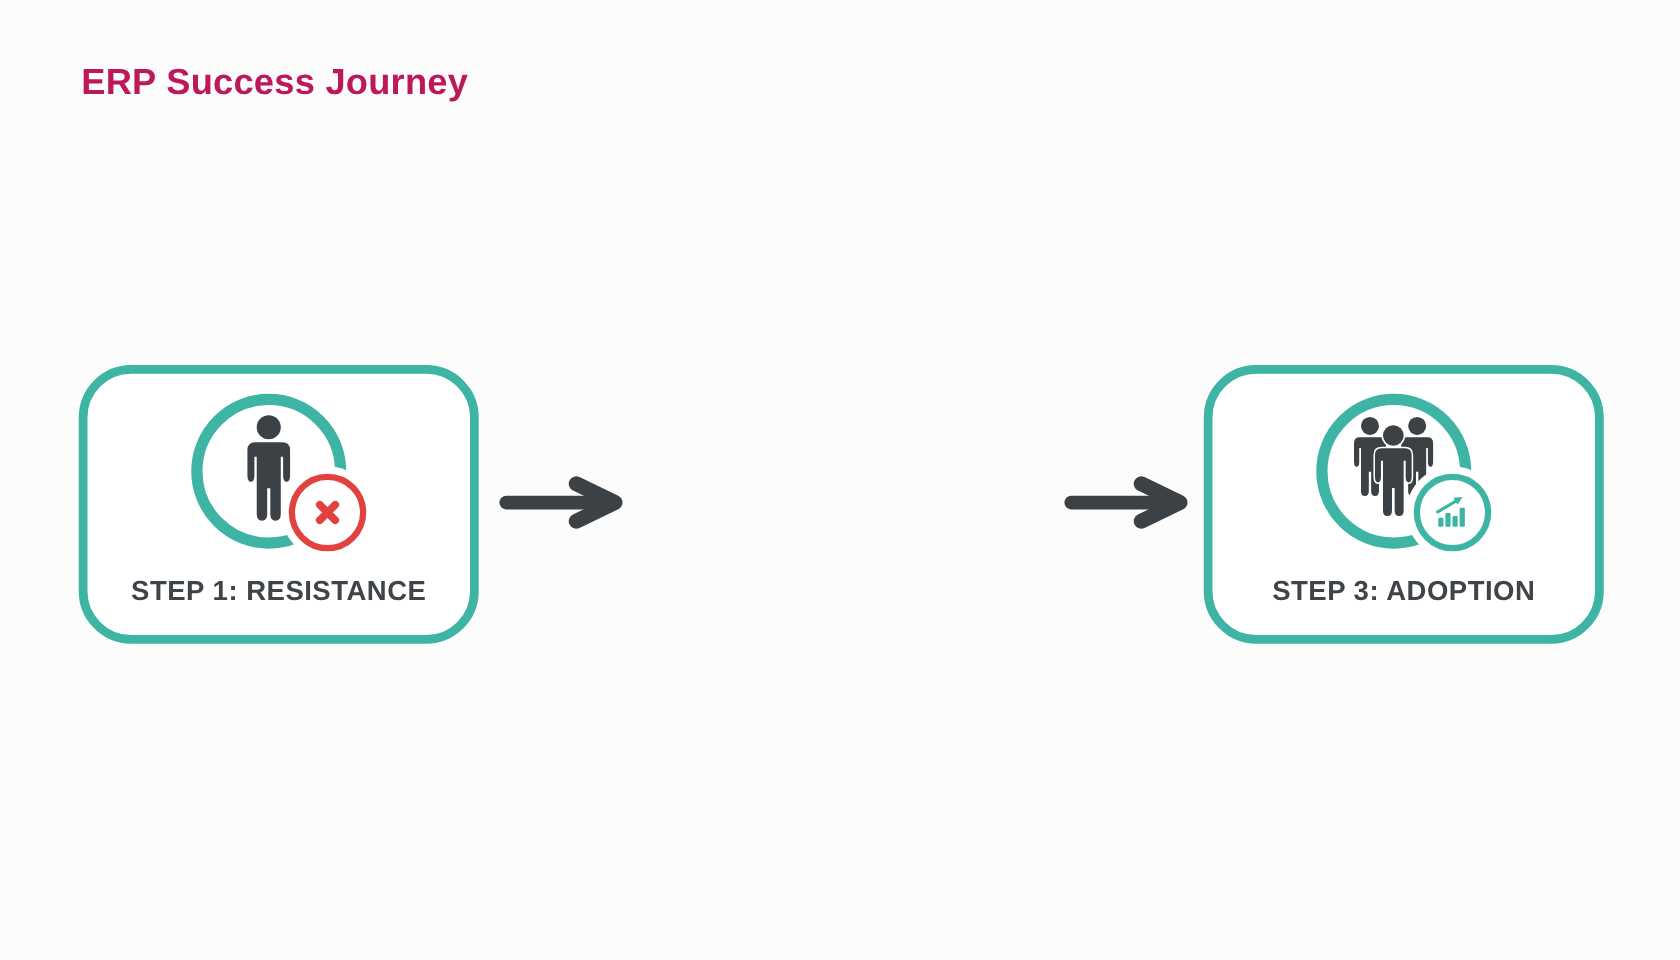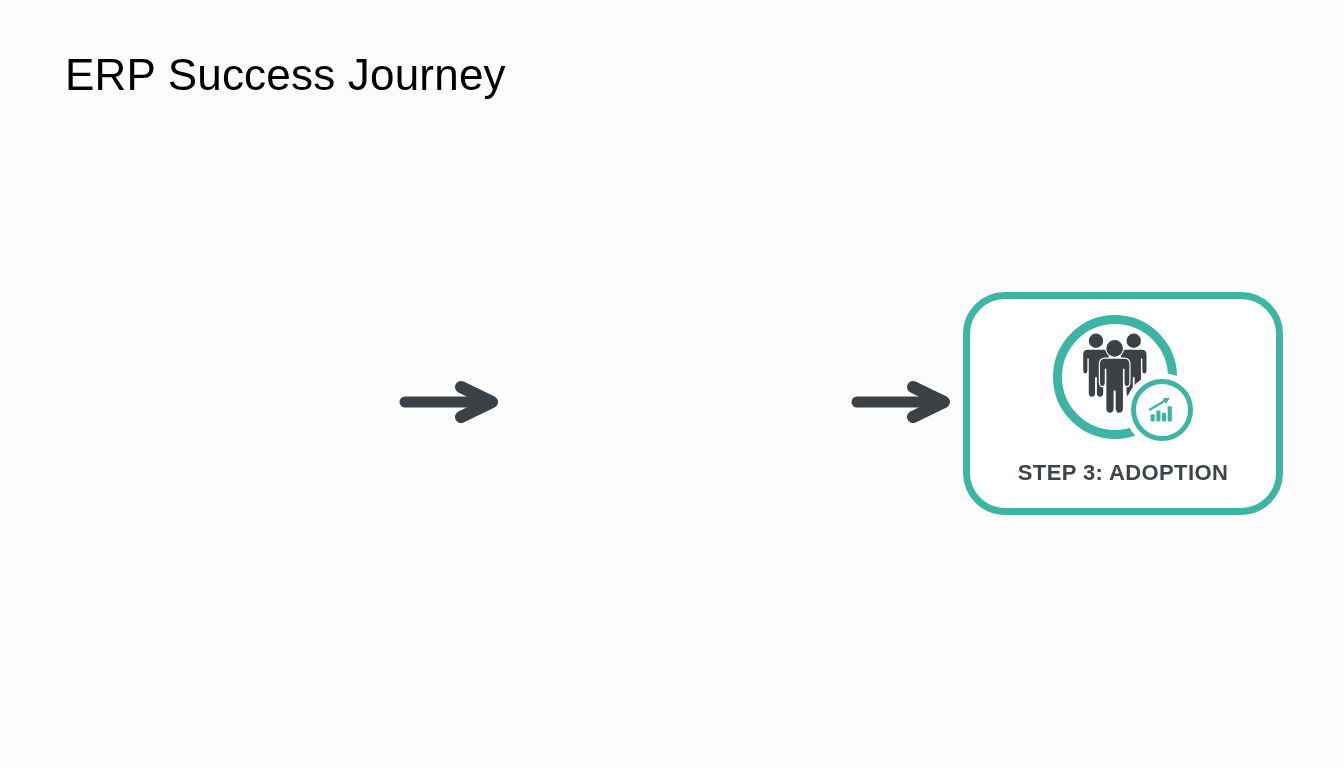--- a/index.html
+++ b/index.html
@@ -5,21 +5,21 @@
   :root{
     --c-teal:#3db4a4; --c-dark:#3c4145; --c-red:#e2413e;
     --c-bg:#fcfcfc; --c-card:#ffffff; --c-text:#3f444a;
   }
   *{margin:0;padding:0;box-sizing:border-box;}
   html,body{width:1344px;height:768px;overflow:hidden;}
   body{background:var(--c-bg);font-family:"Liberation Sans", sans-serif;position:relative;}
   .canvas{position:absolute;inset:0;}
   .title{
     position:absolute;left:65px;top:50px;
-    font-size:44px;font-weight:400;color:#000000;letter-spacing:.2px;
+    font-size:29px;font-weight:700;color:#be185d;letter-spacing:.2px;
   }
   .step-card{
     position:absolute;top:292px;width:320px;height:223px;
     background:var(--c-card);
     border:7px solid var(--c-teal);
     border-radius:42px;
   }
   .card-1{left:63px;}
   .card-2{left:518px;}
   .card-3{left:963px;}
@@ -67,20 +67,35 @@
       <circle cx="18" cy="6.3" r="6.2"></circle>
       <path d="M11 14 H25 Q29 14 29 18 V31 Q29 34.4 27.2 34.4 Q25.4 34.4 25.4 31 V21.5 H24.2 V51.2 Q24.2 54.5 21.5 54.5 Q18.8 54.5 18.8 51.2 V37.8 H17.2 V51.2 Q17.2 54.5 14.5 54.5 Q11.8 54.5 11.8 51.2 V21.5 H10.6 V31 Q10.6 34.4 8.8 34.4 Q7 34.4 7 31 V18 Q7 14 11 14 Z"></path>
     </g>
   </defs>
 </svg>
 
 <div class="canvas">
 
   <h1 class="title">ERP Success Journey</h1>
 
+  <div class="step-card card-1">
+    <div class="icon-wrap">
+      <div class="icon-ring">
+        <svg width="56" height="90" viewBox="0 0 36 58">
+          <use href="#person-full" class="ink"></use>
+        </svg>
+      </div>
+      <div class="badge badge-red">
+        <svg width="38" height="38" viewBox="0 0 40 40">
+          <path class="red-stroke" d="M13.5 13.5 L26.5 26.5 M26.5 13.5 L13.5 26.5" stroke-width="6.5" stroke-linecap="round"></path>
+        </svg>
+      </div>
+    </div>
+    <div class="step-label">STEP 1: RESISTANCE</div>
+  </div>
 
   <svg class="flow-arrow arrow-1" viewBox="0 0 104 44">
     <path class="arrow-stroke" d="M7 22 H76" stroke-width="11" stroke-linecap="round"></path>
     <path class="arrow-stroke" d="M63 7 L94 22 L63 37" stroke-width="12" stroke-linecap="round" stroke-linejoin="round"></path>
   </svg>
 
 
   <svg class="flow-arrow arrow-2" viewBox="0 0 104 44">
     <path class="arrow-stroke" d="M7 22 H76" stroke-width="11" stroke-linecap="round"></path>
     <path class="arrow-stroke" d="M63 7 L94 22 L63 37" stroke-width="12" stroke-linecap="round" stroke-linejoin="round"></path>

